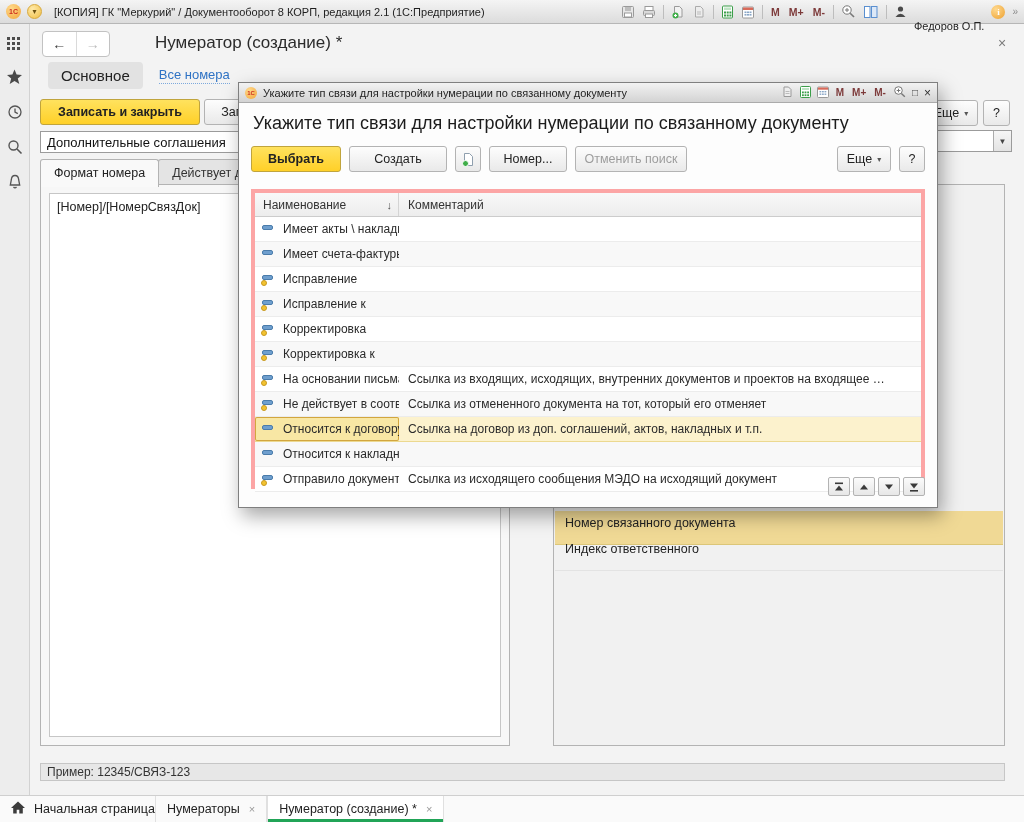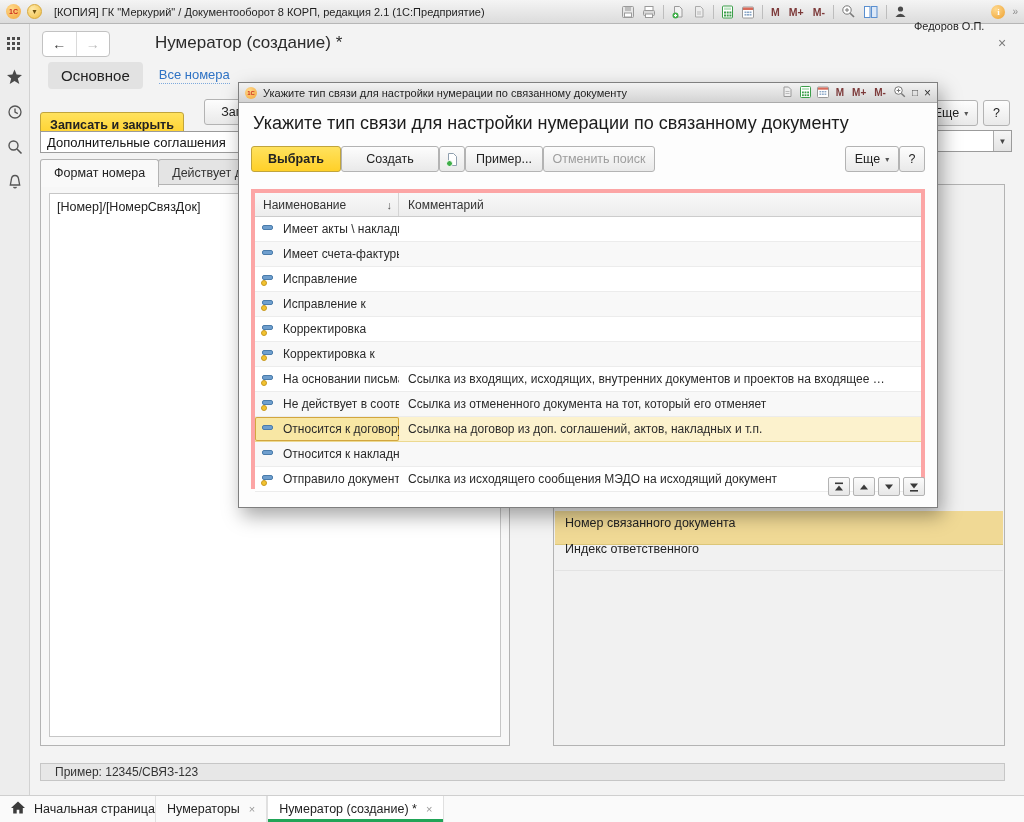--- a/index.html
+++ b/index.html
@@ -43,21 +43,21 @@
   .view-tabs { position:absolute; left:18px; top:38px; display:flex; align-items:center; gap:16px; }
   .vtab-active { background:#e2e2e2; border-radius:4px; padding:5px 13px; font-size:15px; color:#222; }
   .vtab-link { font-size:13px; color:#2e72c4; border-bottom:1px dotted #7da9dc; padding-bottom:1px; cursor:pointer; }
 
   .btn { height:26px; border:1px solid #b3b3b3; border-radius:3px; background:linear-gradient(#fdfdfd,#e9e9e9);
     font-size:12.5px; color:#222; font-family:inherit; display:inline-flex; align-items:center; justify-content:center; cursor:pointer; }
   .btn.yellow { background:linear-gradient(#ffe25e,#ffd028); border-color:#c0a43c; font-weight:bold; }
   .btn.disabled { color:#9d9d9d; cursor:default; }
   .btn .caret { font-size:8px; margin-left:5px; color:#555; }
 
-  .cmd-saveclose { position:absolute; left:10px; top:75px; width:144px;margin-top:13px; }
+  .cmd-saveclose { position:absolute; left:10px; top:75px; width:160px; }
   .cmd-save { position:absolute; left:174px; top:75px; width:88px; }
   .cmd-more { position:absolute; left:894px; top:76px; width:54px; }
   .cmd-help { position:absolute; left:953px; top:76px; width:27px; }
 
   .name-input { position:absolute; left:10px; top:107px; width:658px; height:22px; border:1px solid #9b9b9b;
     background:#fff; font-size:13px; font-family:inherit; padding:0 6px; color:#111; }
   .combo { position:absolute; left:838px; top:106px; width:144px; height:22px; background:#fff; border:1px solid #9b9b9b; }
   .combo-btn { position:absolute; right:0; top:0; width:18px; height:20px; border-left:1px solid #ababab;
     background:linear-gradient(#f6f6f6,#e3e3e3); font-size:8px; color:#444; display:flex; align-items:center; justify-content:center; cursor:pointer; }
 
@@ -72,21 +72,21 @@
     font-size:12.5px; color:#222; padding:6px 7px; }
 
   .right-panel { position:absolute; left:523px; top:160px; width:452px; height:562px; border:1px solid #b3b3b3; background:#f1f1f1; }
   .r-row { position:absolute; left:1px; right:1px; height:34px; font-size:12.5px; color:#222;
     line-height:25px; padding-left:10px; border-bottom:1px solid #e3e3e3; cursor:pointer; }
   .r-row.sel { background:#f0d995; border-bottom:1px solid #dcc678; }
   .r-row.r1 { top:326px; }
   .r-row.r2 { top:352px; }
 
   .example { position:absolute; left:10px; top:739px; width:965px; height:18px; background:#e7e7e7;
-    border:1px solid #c6c6c6; font-size:12px; color:#333; line-height:16px; padding-left:14px; }
+    border:1px solid #c6c6c6; font-size:12px; color:#333; line-height:16px; padding-left:6px; }
 
   
   .taskbar { position:absolute; left:0; top:795px; width:1024px; height:27px; background:#fafafa;
     border-top:1px solid #cfcfcf; display:flex; align-items:stretch; z-index:10; }
   .home { width:155px; display:flex; align-items:center; gap:8px; padding-left:10px; font-size:12.5px; color:#222; cursor:pointer; }
   .t-tab { display:flex; align-items:center; gap:9px; padding:0 11px; font-size:12.5px; color:#222;
     border-left:1px solid #e0e0e0; border-right:1px solid #e0e0e0; position:relative; cursor:pointer; }
   .t-tab .x { color:#9a9a9a; font-size:11px; cursor:pointer; }
   .t-tab.active { background:#ffffff; }
   .t-tab.active::after { content:""; position:absolute; left:0; right:0; bottom:0; height:3px; background:#21a457; }
@@ -98,21 +98,21 @@
     border-bottom:1px solid #ababab; display:flex; align-items:center; padding:0 6px; gap:6px; }
   .dlg-logo { width:12px; height:12px; border-radius:50%; background:radial-gradient(circle at 35% 30%,#ffd98a,#f2a53a);
     color:#cc2b1d; font-size:6px; font-weight:bold; display:flex; align-items:center; justify-content:center; flex:none; }
   .dlg-title { font-size:11px; color:#1e1e1e; white-space:nowrap; overflow:hidden; flex:1; }
   .dlg-tbi { display:flex; align-items:center; gap:6px; }
   .dlg-tbi .mem-btn { font-size:10px; }
   .dlg-max { font-size:10px; color:#444; cursor:pointer; }
   .dlg-close { font-size:12px; color:#333; cursor:pointer; }
 
   .dlg-heading { position:absolute; left:14px; top:30px; font-size:18px; font-weight:500; color:#1c1c1c; white-space:nowrap; }
-  .dlg-cmd { position:absolute; left:12px; top:63px; right:12px; display:flex; align-items:center; }
+  .dlg-cmd { position:absolute; left:12px; top:63px; right:12px; display:flex; gap:8px; align-items:center; }
   .dlg-cmd .spacer { flex:1; }
 
   .tbl { position:absolute; left:12px; top:106px; width:674px; height:300px; border:4px solid #fca5a5; background:#fff; }
   .thead { display:flex; height:24px; background:linear-gradient(#f8f8f8,#ededed); border-bottom:1px solid #cccccc;
     font-size:12px; color:#333; }
   .thead .c1 { width:144px; display:flex; align-items:center; justify-content:space-between;
     padding:0 6px 0 8px; border-right:1px solid #d4d4d4; cursor:pointer; }
   .thead .c1 .sort { color:#555; font-size:11px; }
   .thead .c2 { flex:1; display:flex; align-items:center; padding-left:9px; cursor:pointer; }
   .trow { display:flex; height:25px; align-items:center; font-size:12px; color:#2a2a2a;
@@ -364,21 +364,21 @@
 
     <div class="dlg-cmd">
       <button class="btn yellow dlg-btn-select">Выбрать</button>
       <button class="btn dlg-btn-create">Создать</button>
       <button class="btn dlg-btn-copy">
           <svg width="14" height="15">
             <path d="M3.5 1.5 h5 l3 3 v9 h-8 z" fill="#fff" stroke="#8f9fae"></path>
             <circle cx="4.5" cy="11.5" r="3" fill="#3fae49" stroke="#fff"></circle>
           </svg>
         </button>
-      <button class="btn dlg-btn-find">Пример...</button>
+      <button class="btn dlg-btn-find">Номер...</button>
       <button class="btn disabled dlg-btn-cancel">Отменить поиск</button>
       <span class="spacer"></span>
       <button class="btn dlg-btn-more">
           <span>Еще</span>
           <span class="caret">▾</span>
         </button>
       <button class="btn dlg-btn-help">?</button>
     </div>
 
     <div class="tbl">

